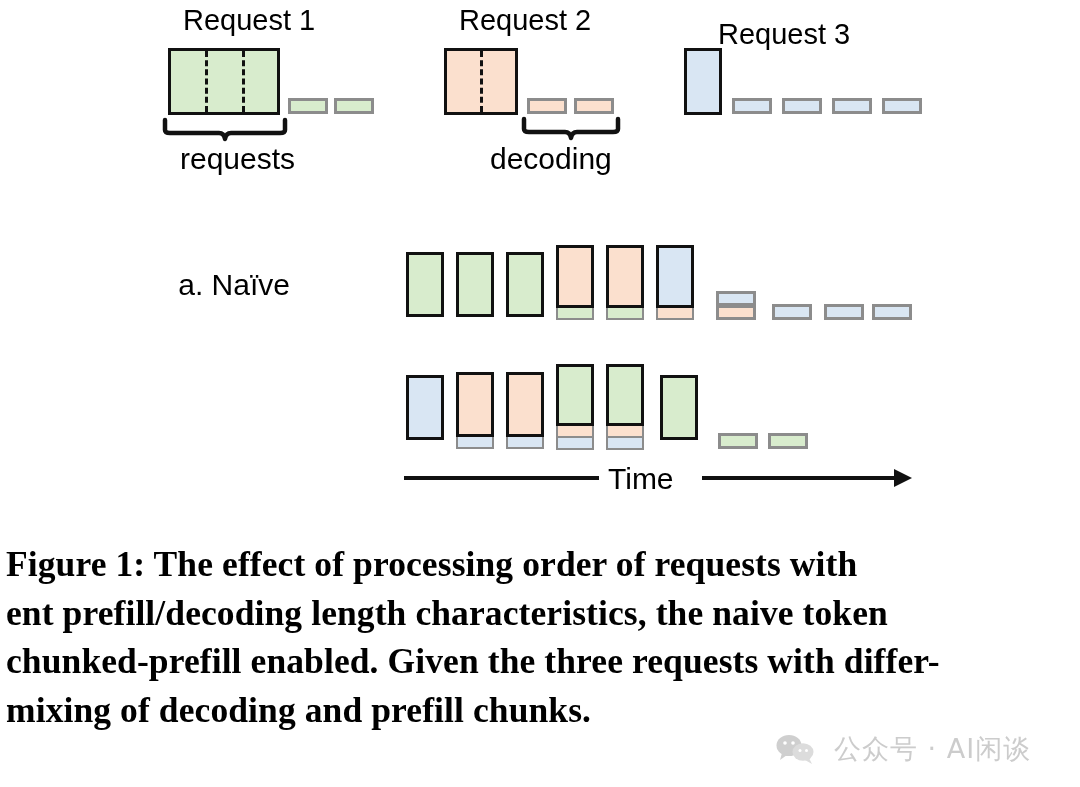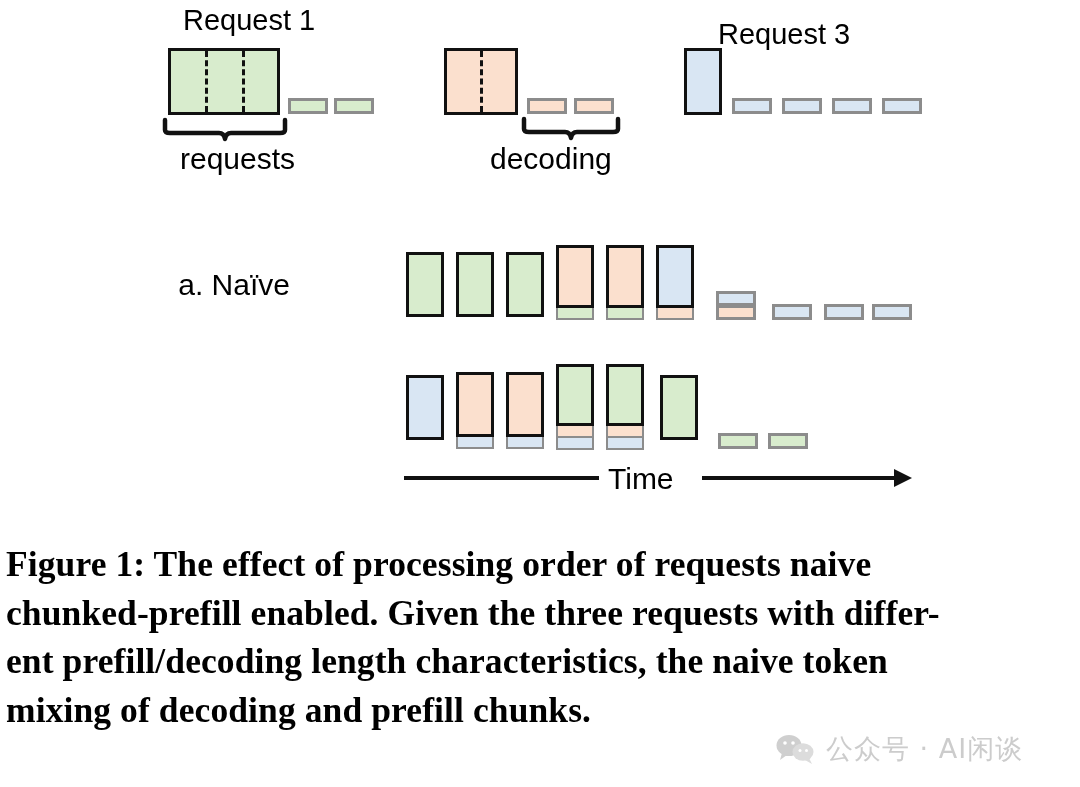--- a/index.html
+++ b/index.html
@@ -116,21 +116,21 @@
   }
   #caption .lastline { text-align: left; }
 
   
   #watermark {
     position: absolute;
     left: 775px;
     top: 731px;
     display: flex;
     align-items: center;
-    gap: 9px;
+    gap: 17px;
     color: #c9c9c9;
     font-family: "DejaVu Sans", sans-serif;
     font-size: 27px;
     white-space: nowrap;
     user-select: none;
   }
   #watermark .wm-text { color: #cccccc; letter-spacing: 1px; }
 </style>
 </head>
 <body>
@@ -144,20 +144,21 @@
   <div class="dash" style="left:242px; top:51px; height:61px;"></div>
 
   <div class="tokbar" style="left:288px; top:98px; width:40px; height:16px; background:#d8eccd;"></div>
   <div class="tokbar" style="left:334px; top:98px; width:40px; height:16px; background:#d8eccd;"></div>
 
   <svg class="brace" style="left:162px; top:118px;" width="126" height="24" viewBox="0 0 126 24">
     <path d="M3,2 L3,12 Q3,15 8,15 L57,15 Q62,15 63,21 Q64,15 69,15 L118,15 Q123,15 123,12 L123,2" fill="none" stroke="#111111" stroke-width="4.5" stroke-linecap="round" stroke-linejoin="round"></path>
   </svg>
   <div class="brace-label" style="left:180px; top:142px;">requests</div>
 
+  <div class="req-title" style="left:459px; top:4px;">Request 2</div>
 
   <div class="box" style="left:444px; top:48px; width:74px; height:67px; background:#fbe0ce;"></div>
   <div class="dash" style="left:480px; top:51px; height:61px;"></div>
 
   <div class="tokbar" style="left:527px; top:98px; width:40px; height:16px; background:#fbe0ce;"></div>
   <div class="tokbar" style="left:574px; top:98px; width:40px; height:16px; background:#fbe0ce;"></div>
 
   <svg class="brace" style="left:521px; top:117px;" width="100" height="24" viewBox="0 0 100 24">
     <path d="M3,2 L3,12 Q3,15 8,15 L44,15 Q49,15 50,21 Q51,15 56,15 L92,15 Q97,15 97,12 L97,2" fill="none" stroke="#111111" stroke-width="4.5" stroke-linecap="round" stroke-linejoin="round"></path>
   </svg>
@@ -217,23 +218,23 @@
   <div class="tokbar" style="left:768px; top:433px; width:40px; height:16px; background:#d8eccd;"></div>
 
   <div class="hline" style="left:404px; top:476px; width:195px; height:4px;"></div>
   <div class="time-label" style="left:608px; top:462px;">Time</div>
   <div class="hline" style="left:702px; top:476px; width:196px; height:4px;"></div>
   <div class="arrowhead" style="left:894px; top:469px;"></div>
 
 </div>
 
 <div id="caption">
-  <div>Figure 1: The effect of processing order of requests naive</div>
+  <div>Figure 1: The effect of processing order of requests with</div>
+  <div>ent prefill/decoding length characteristics, the naive token</div>
   <div>chunked-prefill enabled. Given the three requests with differ-</div>
-  <div>ent prefill/decoding length characteristics, the naive token</div>
   <div class="lastline">mixing of decoding and prefill chunks.</div>
 </div>
 
 <div id="watermark">
   <svg width="42" height="32" viewBox="0 0 42 32">
     <ellipse cx="14" cy="12.5" rx="12.5" ry="10.5" fill="#cfcfcf"></ellipse>
     <path d="M7,20 L5,27 L12,22 Z" fill="#cfcfcf"></path>
     <circle cx="10" cy="10" r="1.8" fill="#ffffff"></circle>
     <circle cx="18" cy="10" r="1.8" fill="#ffffff"></circle>
     <ellipse cx="28" cy="19" rx="10.5" ry="8.8" fill="#dcdcdc"></ellipse>

